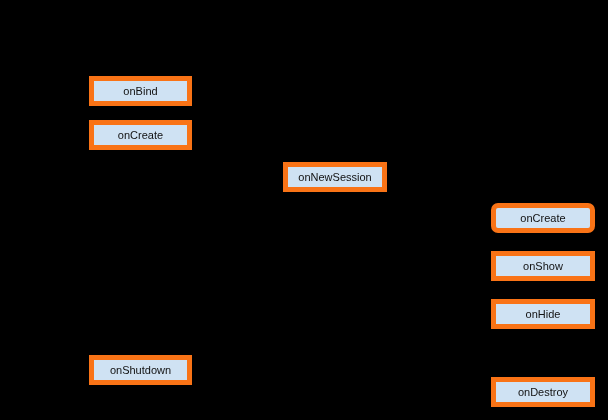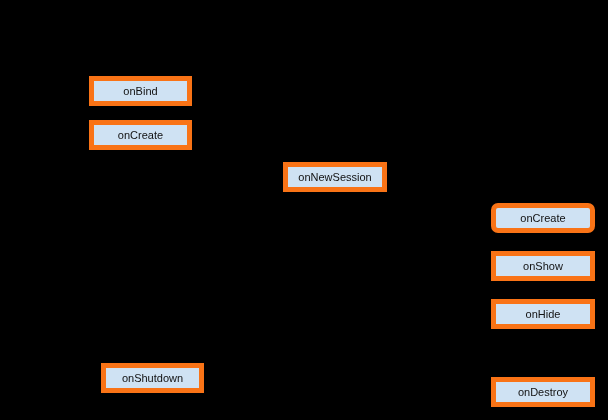--- a/index.html
+++ b/index.html
@@ -32,21 +32,21 @@
     text-align: center;
     white-space: nowrap;
   }
   
   .node-onbind      { left: 89px;  top: 76px;  width: 103px; height: 30px; }
   .node-onready     { left: 89px;  top: 120px; width: 103px; height: 30px; }
   .node-onnewsession{ left: 263px; top: 162px; width: 104px; height: 30px; margin-left: 20px; }
   .node-oncreate    { left: 491px; top: 203px; width: 104px; height: 30px; border-radius: 7px; }
   .node-onshow      { left: 491px; top: 251px; width: 104px; height: 30px; }
   .node-onhide      { left: 491px; top: 299px; width: 104px; height: 30px; }
-  .node-onshutdown  { left: 89px;  top: 363px; width: 103px; height: 30px; margin-left: 12px; }
+  .node-onshutdown  { left: 89px;  top: 355px; width: 103px; height: 30px; }
   .node-ondestroy   { left: 491px; top: 377px; width: 104px; height: 30px; }
 </style>
 </head>
 <body>
 
 <div class="diagram">
   <div class="node node-onbind">onBind</div>
 
   <div class="node node-onready">onCreate</div>
 

